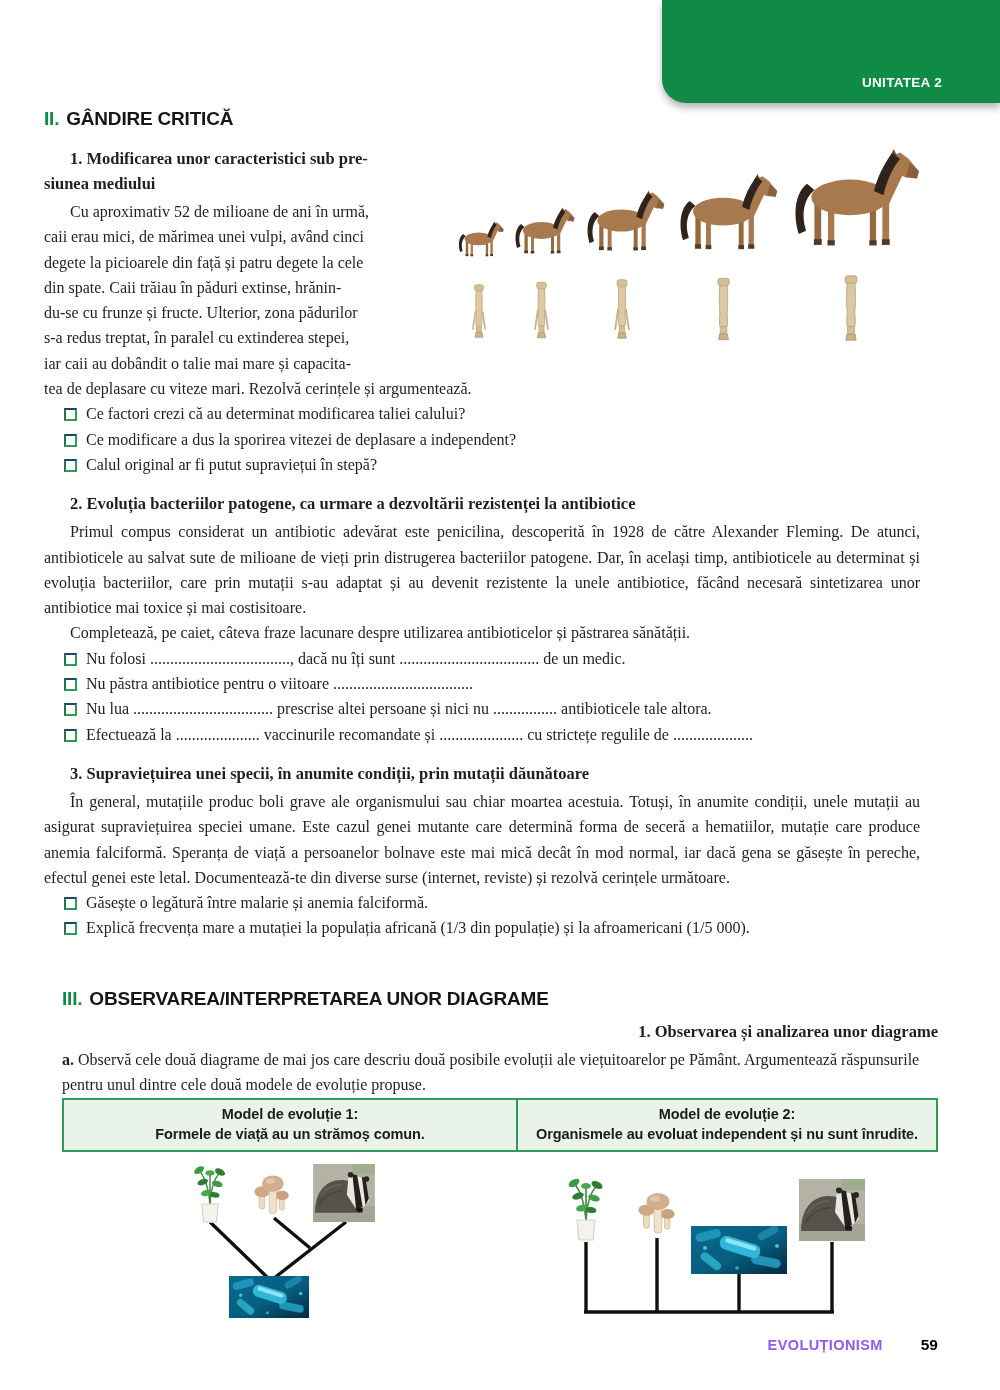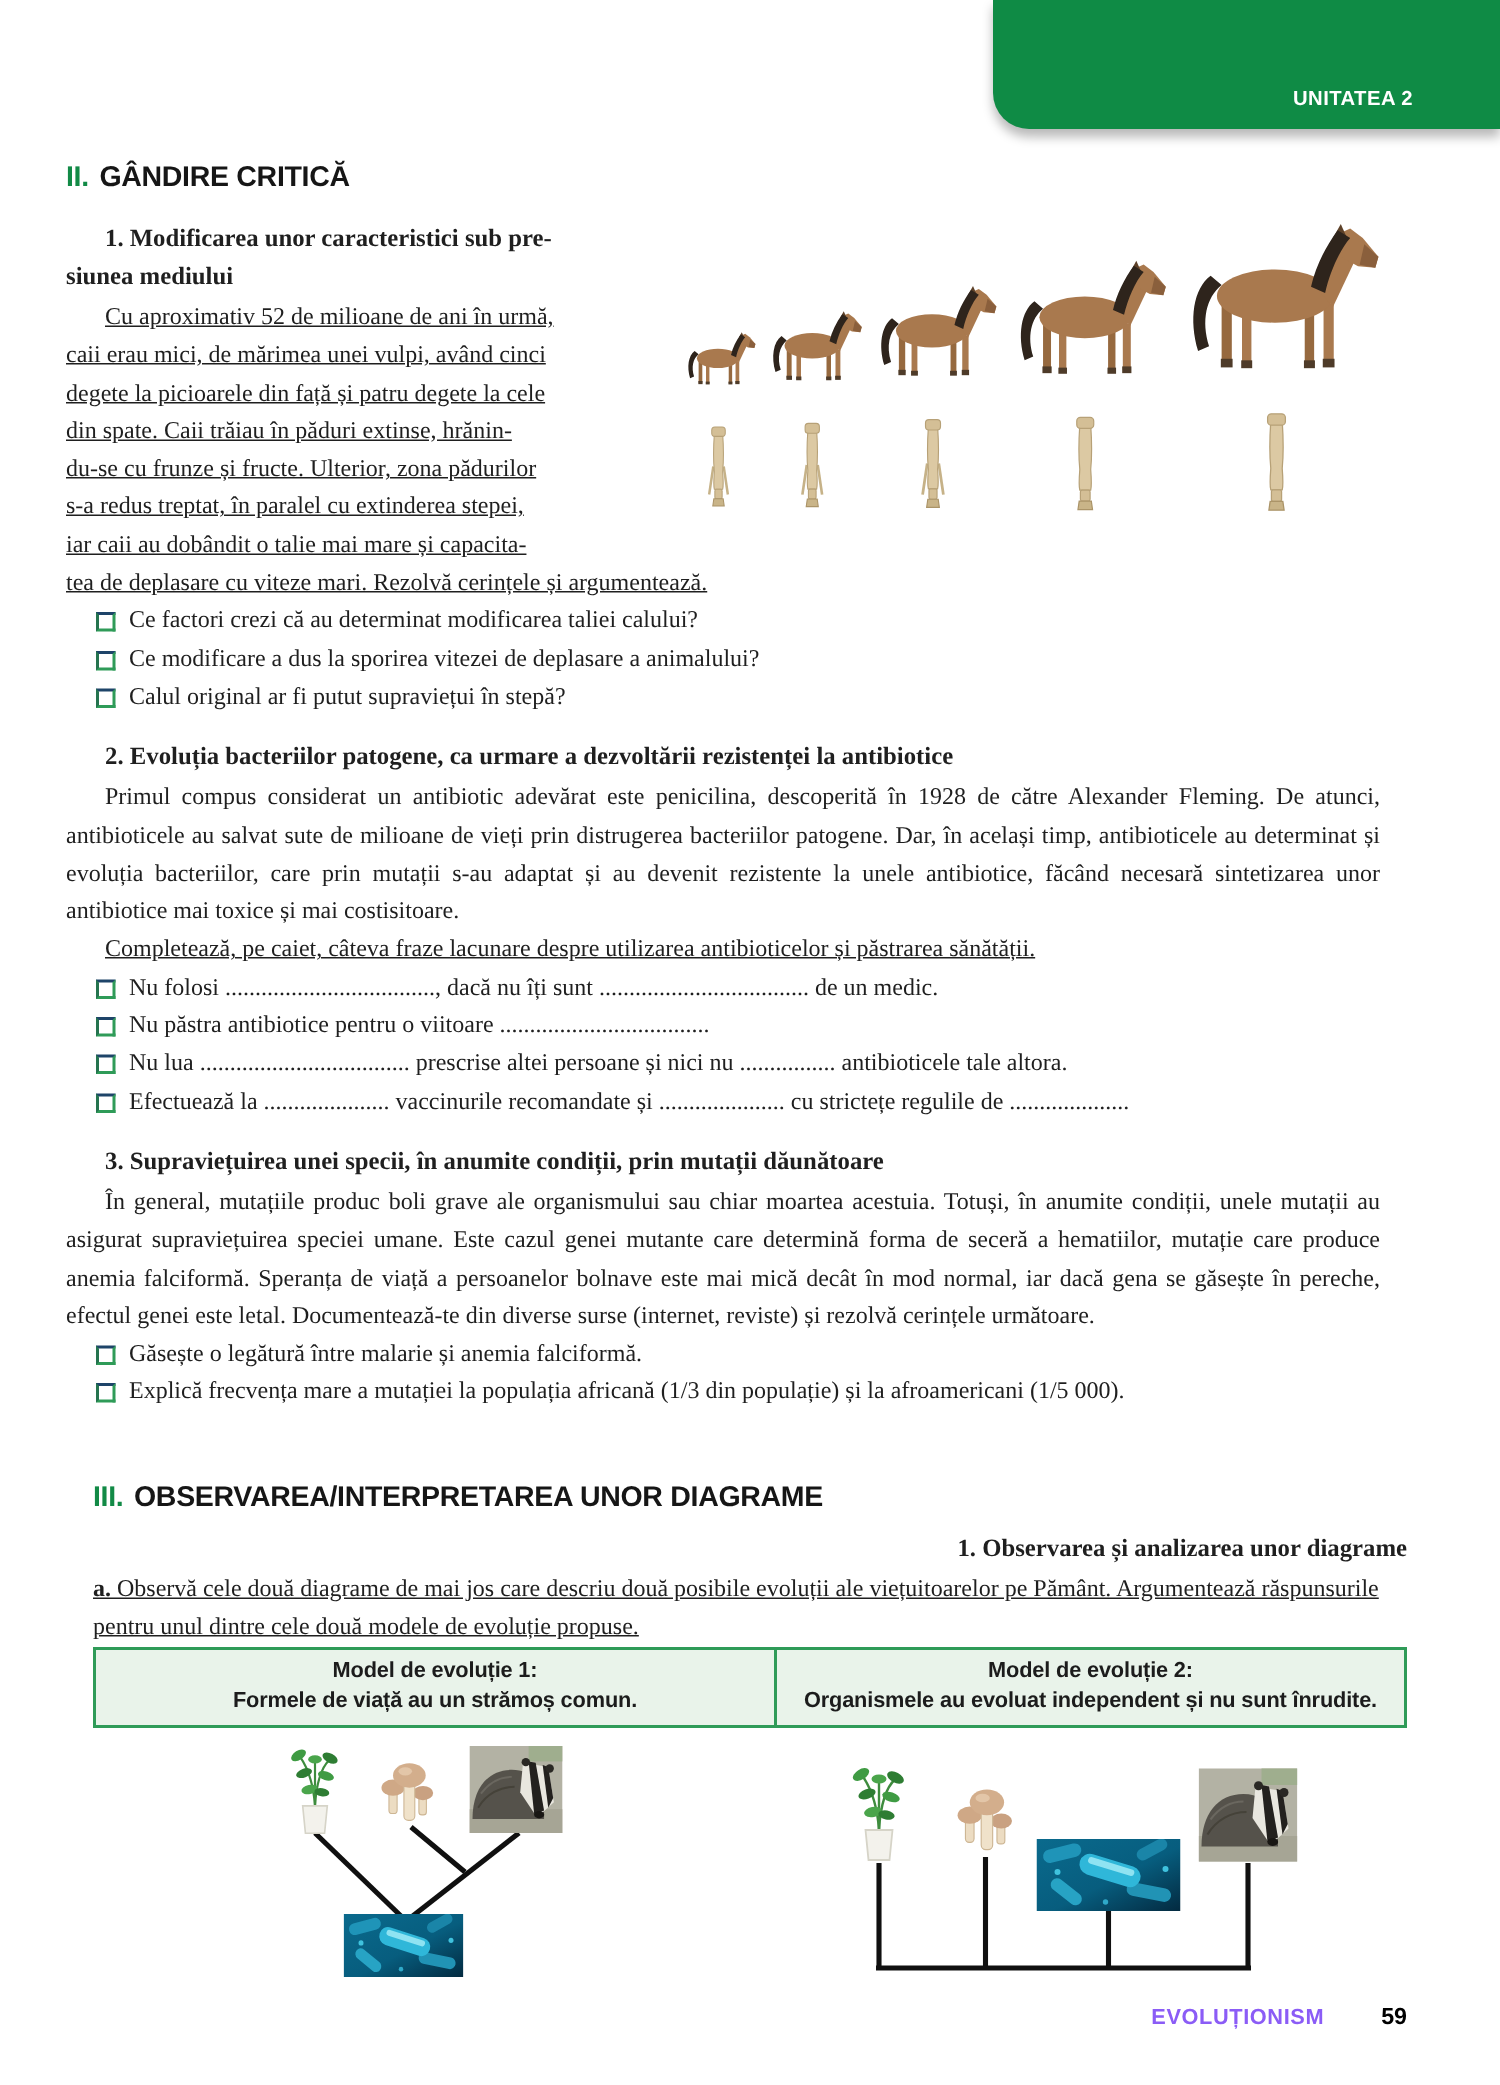--- a/index.html
+++ b/index.html
@@ -1,40 +1,40 @@
 <!DOCTYPE html>
 <html><head>
 <meta charset="utf-8">
 <style>
   html,body{margin:0;padding:0;background:#ffffff;}
   .page{position:relative;width:1000px;height:1390px;background:#ffffff;overflow:hidden;
         font-family:"Liberation Serif",serif;color:#1f1f1f;}
 
   
-  .unit-band{position:absolute;top:0;left:662px;right:0;height:86px;background:#0f8b45;
+  .unit-band{position:absolute;top:0;left:662px;right:0;height:103px;background:#0f8b45;
              border-radius:0 0 0 24px;box-shadow:0 5px 7px rgba(0,0,0,.28);
              display:flex;align-items:flex-end;justify-content:flex-end;
              padding:0 58px 13px 0;box-sizing:border-box;}
   .unit-band span{color:#ffffff;font-family:"Liberation Sans",sans-serif;font-weight:700;
                   font-size:13.5px;letter-spacing:.3px;}
 
   .col-critical{position:absolute;top:106px;left:44px;width:876px;}
   .sec-obs{position:absolute;top:986px;left:62px;width:876px;}
 
   .major-heading{margin:0;font-family:"Liberation Sans",sans-serif;font-weight:700;
                  font-size:19px;line-height:26px;letter-spacing:-0.2px;color:#161616;}
   .major-heading .numeral{color:#128a46;margin-right:7px;}
 
   .task{margin-top:14px;}
   .task-heading{margin:0 0 3px 0;font-size:16.5px;line-height:25px;font-weight:700;
                 text-indent:26px;}
   .preline{white-space:pre-line;text-align:left;}
   .para{margin:0;font-size:16px;line-height:25.3px;text-align:justify;}
   .para.ind{text-indent:26px;}
-  .para.noj{text-align:left;text-decoration:underline;}
+  .para.noj{text-align:left;}
 
   .bullet{display:flex;align-items:flex-start;margin-left:20px;font-size:16px;line-height:25.3px;}
   .bullet .box{flex:none;width:9px;height:9px;margin:7px 9px 0 0;box-sizing:content-box;
                border-style:solid;border-width:2.4px;
                border-color:#1e4469 #2f9b58 #2f9b58 #25744f;background:#fff;}
 
   
   .horse-figure{float:right;width:466px;margin:2px 0 6px 8px;}
   .horse-row{display:flex;align-items:flex-end;justify-content:space-between;}
   .horse-col{display:flex;flex-direction:column;align-items:center;}
@@ -220,21 +220,21 @@
 du-se cu frunze și fructe. Ulterior, zona pădurilor
 s-a redus treptat, în paralel cu extinderea stepei,
 iar caii au dobândit o talie mai mare și capacita-</p>
       <p class="para noj">tea de deplasare cu viteze mari. Rezolvă cerințele și argumentează.</p>
       <div class="bullet">
           <span class="box"></span>
           <span>Ce factori crezi că au determinat modificarea taliei calului?</span>
         </div>
       <div class="bullet">
           <span class="box"></span>
-          <span>Ce modificare a dus la sporirea vitezei de deplasare a animalului?</span>
+          <span>Ce modificare a dus la sporirea vitezei de deplasare a independent?</span>
         </div>
       <div class="bullet">
           <span class="box"></span>
           <span>Calul original ar fi putut supraviețui în stepă?</span>
         </div>
     </div>
 
     <div class="task">
       <h3 class="task-heading">2. Evoluția bacteriilor patogene, ca urmare a dezvoltării rezistenței la antibiotice</h3>
       <p class="para ind">Primul compus considerat un antibiotic adevărat este penicilina, descoperită în 1928 de către Alexander Fleming. De atunci, antibioticele au salvat sute de milioane de vieți prin distrugerea bacteriilor patogene. Dar, în același timp, antibioticele au determinat și evoluția bacteriilor, care prin mutații s-au adaptat și au devenit rezistente la unele antibiotice, făcând necesară sintetizarea unor antibiotice mai toxice și mai costisitoare.</p>

